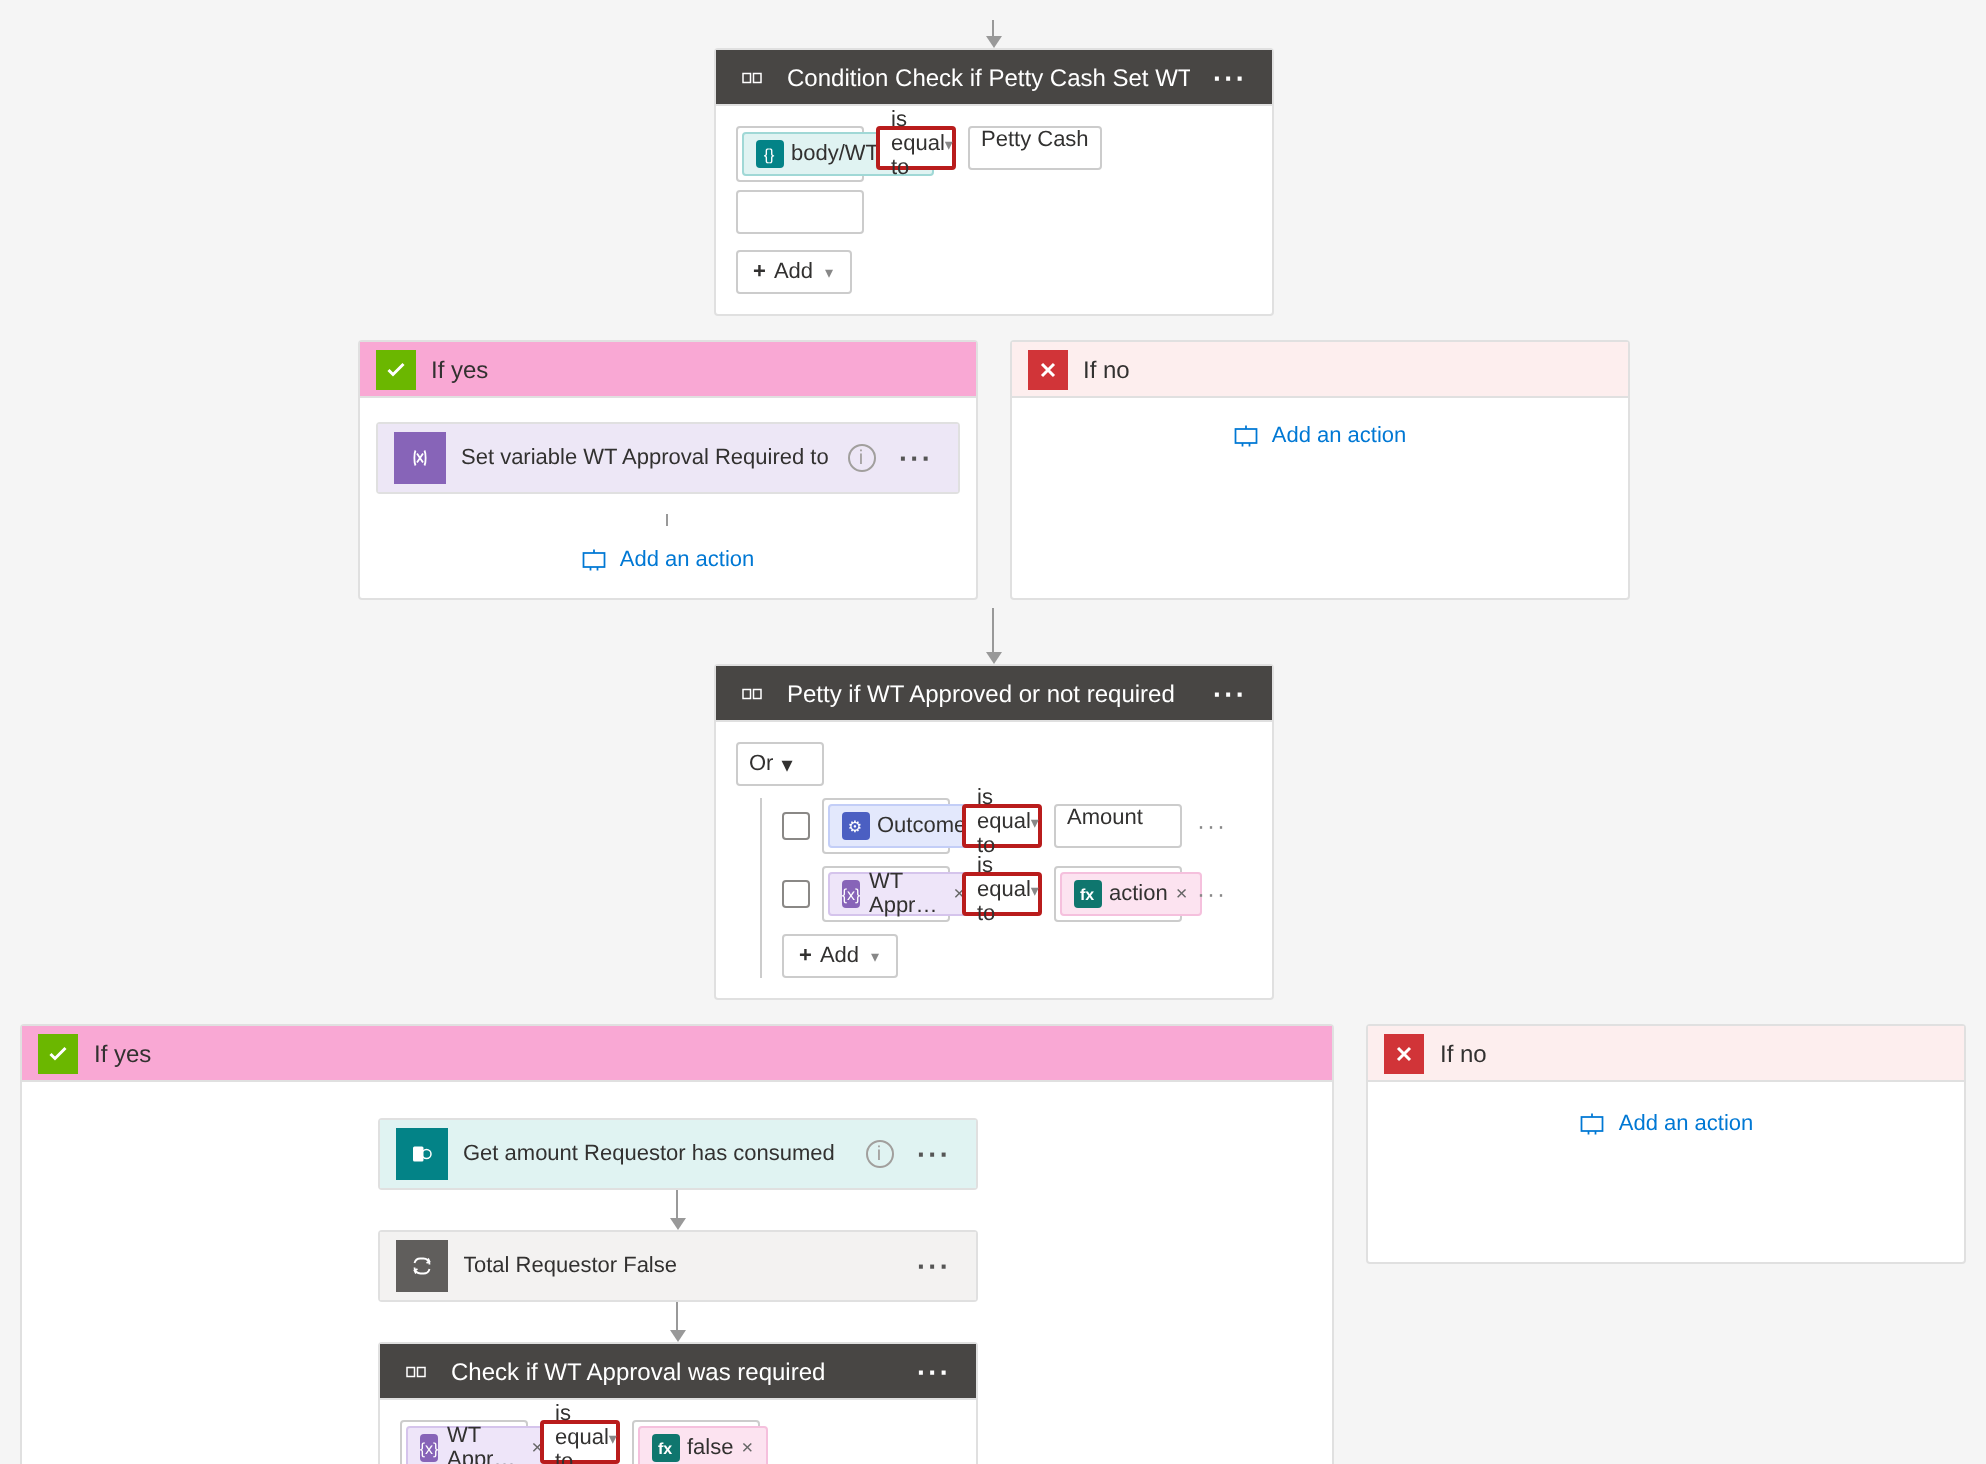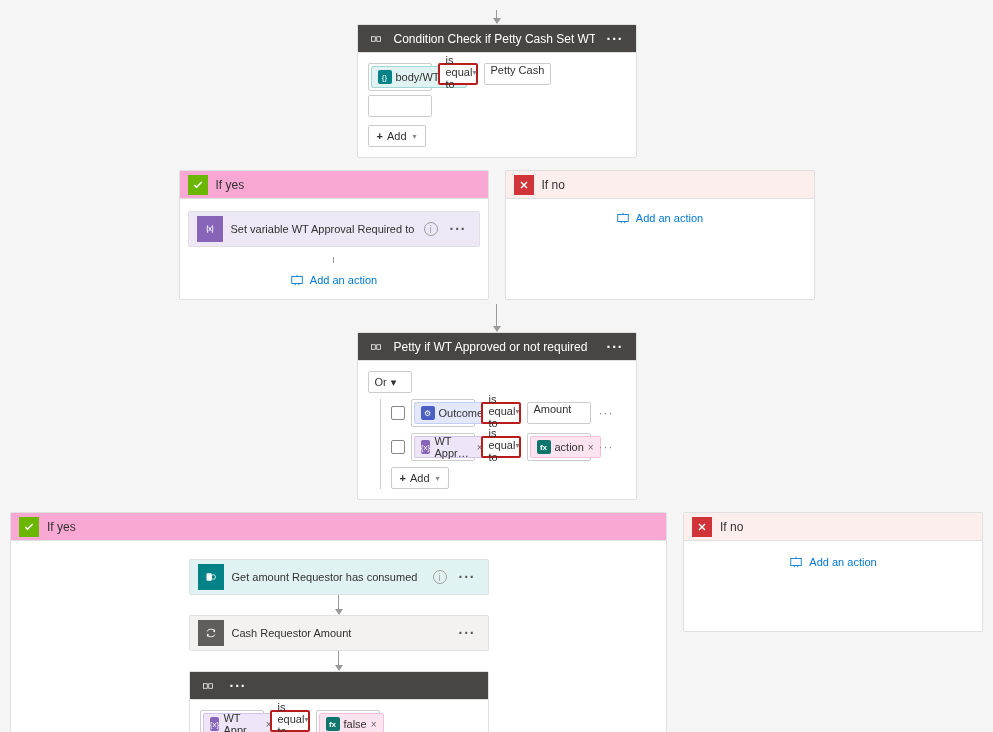--- a/index.html
+++ b/index.html
@@ -287,38 +287,39 @@
           </div>
 
         <div class="card action-card">
           <div class="action-header" style="background:#f3f2f1;">
             <span class="icon-box grey">
               <svg viewBox="0 0 16 16" fill="none" stroke="#fff" stroke-width="1.2">
                   <path d="M3 6a4 4 0 0 1 4-3h2a4 4 0 0 1 4 4M13 10a4 4 0 0 1-4 3H7a4 4 0 0 1-4-4"></path>
                   <path d="M11 6l2-1-1-2M5 10l-2 1 1 2"></path>
                 </svg>
             </span>
-            <span class="card-title" style="font-size:11px;">Cash Requestor Amount</span>
+            <span class="card-title" style="font-size:11px;">Total Requestor False</span>
             <span class="ellipsis-btn">···</span>
           </div>
         </div>
 
         <div class="arrow-down">
             <div class="arrow-line" style="height:14px"></div>
             <div class="arrow-head"></div>
           </div>
 
         <div class="card action-card">
           <div class="card-header dark">
             <span class="icon-box dark">
               <svg viewBox="0 0 16 16" fill="none" stroke="#fff" stroke-width="1">
                   <rect x="2" y="5" width="5" height="6"></rect>
                   <rect x="9" y="5" width="5" height="6"></rect>
                 </svg>
             </span>
+            <span class="card-title">Check if WT Approval was required</span>
             <span class="ellipsis-btn">···</span>
           </div>
           <div class="card-body">
             <div class="condition-row">
               <div style="display:flex;flex-direction:column;">
                 <div class="token-box" style="width:62px;">
                   <span class="token dyn-purple">
                     <span class="token-icon-sq purple">{x}</span>
                     <span>WT Appr…</span>
                     <span class="token-x">×</span>

